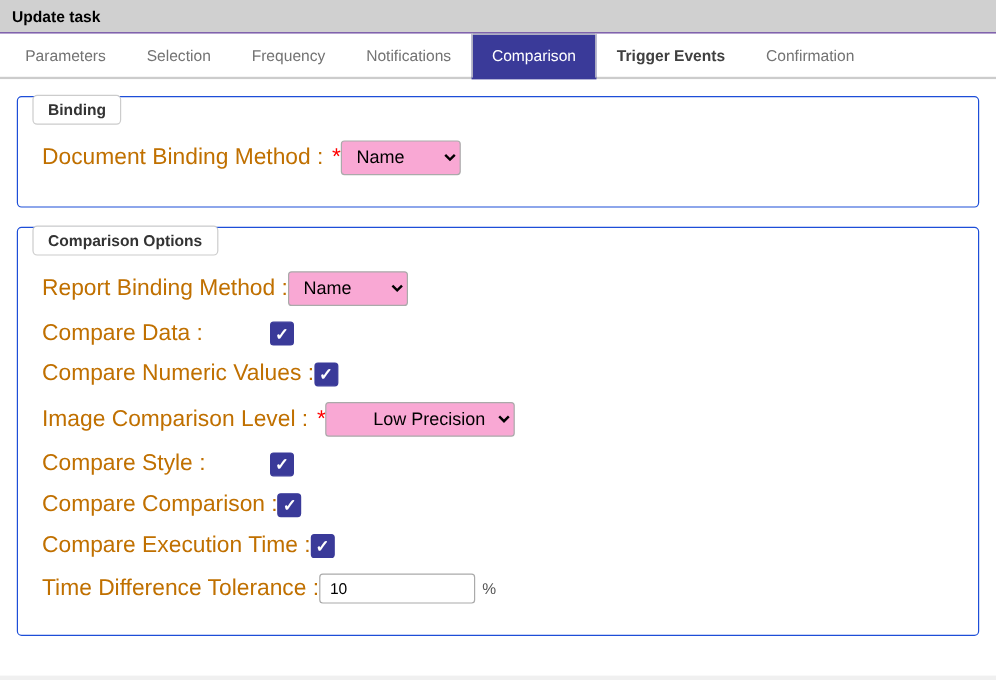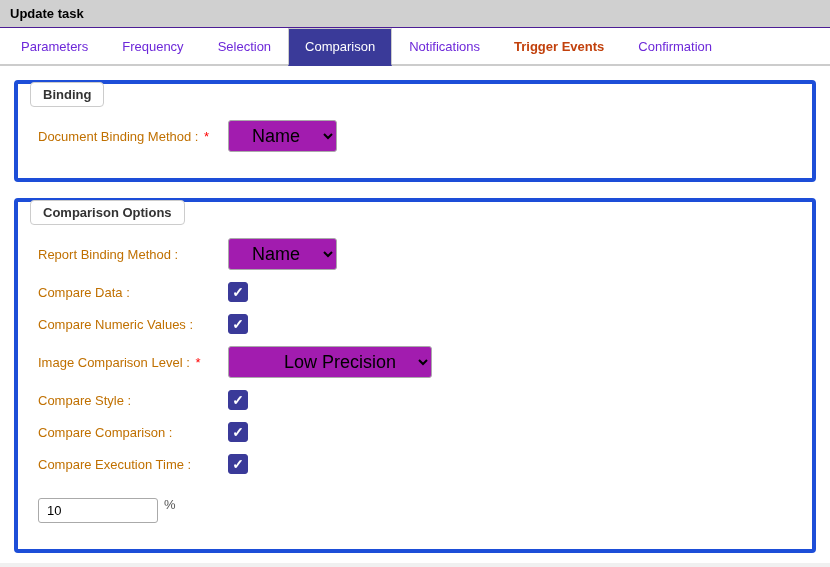--- a/index.html
+++ b/index.html
@@ -24,38 +24,38 @@
       border-bottom: 2px solid #ccc;
       padding: 0 4px;
     }
     .tab {
       padding: 10px 16px;
       cursor: pointer;
       font-size: 13px;
       border: 1px solid transparent;
       border-bottom: none;
       margin-bottom: -2px;
-      color: #6d28d9;
+      color: #737373;
       white-space: nowrap;
     }
     .tab.active {
       background: #3a3a99;
       color: #fff;
       border-color: #ccc;
       border-bottom: 2px solid #3a3a99;
     }
-    .tab.colored { color: #c2410c; font-weight: bold; }
+    .tab.colored { color: #404040; font-weight: bold; }
     .main-content {
       background: #fff;
       padding: 14px;
       height: calc(567px - 70px);
       overflow-y: auto;
     }
     .section-box {
-      border: 4px solid #1d4ed8;
+      border: 1px solid #1d4ed8;
       border-radius: 4px;
       margin-bottom: 16px;
       padding: 0 0 14px 0;
     }
     .section-title {
       display: inline-block;
       background: #fff;
       border: 1px solid #ccc;
       border-radius: 4px;
       padding: 4px 12px;
@@ -70,29 +70,29 @@
       padding: 12px 20px 0 20px;
     }
     .form-row {
       display: flex;
       align-items: center;
       margin-bottom: 12px;
     }
     .form-label {
       color: #c07000;
       min-width: 190px;
-      font-size: 13px;
+      font-size: 19px;
       flex-shrink: 0;
     }
     select {
       border: 1px solid #aaa;
       border-radius: 3px;
-      padding: 4px 19px;
-      font-size: 18px;
-      background: #a21caf;
+      padding: 4px 8px;
+      font-size: 15px;
+      background: #f9a8d4;
       cursor: pointer;
       min-width: 100px;
     }
     .checkbox-custom {
       width: 20px;
       height: 20px;
       background: #3a3a99;
       border: 1px solid #3a3a99;
       border-radius: 3px;
       display: flex;
@@ -109,45 +109,44 @@
       color: #fff;
       font-size: 14px;
       font-weight: bold;
       line-height: 1;
     }
     .text-input {
       border: 1px solid #aaa;
       border-radius: 3px;
       padding: 4px 8px;
       font-size: 13px;
-      width: 120px;
-      margin-top: 12px;
+      width: 130px;
     }
     .unit-label {
       margin-left: 6px;
       color: #555;
     }
     .required-star {
       color: red;
       margin-left: 2px;
     }
   </style>
 </head>
 <body>
 
 <div class="title-bar">
   <span>Update task</span>
 </div>
 
 <div class="tabs">
   <div class="tab">Parameters</div>
+  <div class="tab">Selection</div>
   <div class="tab">Frequency</div>
-  <div class="tab">Selection</div>
+  <div class="tab">Notifications</div>
   <div class="tab active">Comparison</div>
-  <div class="tab">Notifications</div>
   <div class="tab colored">Trigger Events</div>
   <div class="tab">Confirmation</div>
 </div>
 
 <div class="main-content">
 
   <div class="section-box">
     <span class="section-title">Binding</span>
     <div class="section-inner">
       <div class="form-row">
@@ -219,20 +218,21 @@
       </div>
 
       <div class="form-row">
         <span class="form-label">Compare Execution Time :</span>
         <div class="checkbox-custom">
           <span class="checkmark">✓</span>
         </div>
       </div>
 
       <div class="form-row">
+        <span class="form-label">Time Difference Tolerance :</span>
         <input type="text" class="text-input" value="10" style="">
         <span class="unit-label">%</span>
       </div>
 
     </div>
   </div>
 
 </div>
 
 </body></html>

